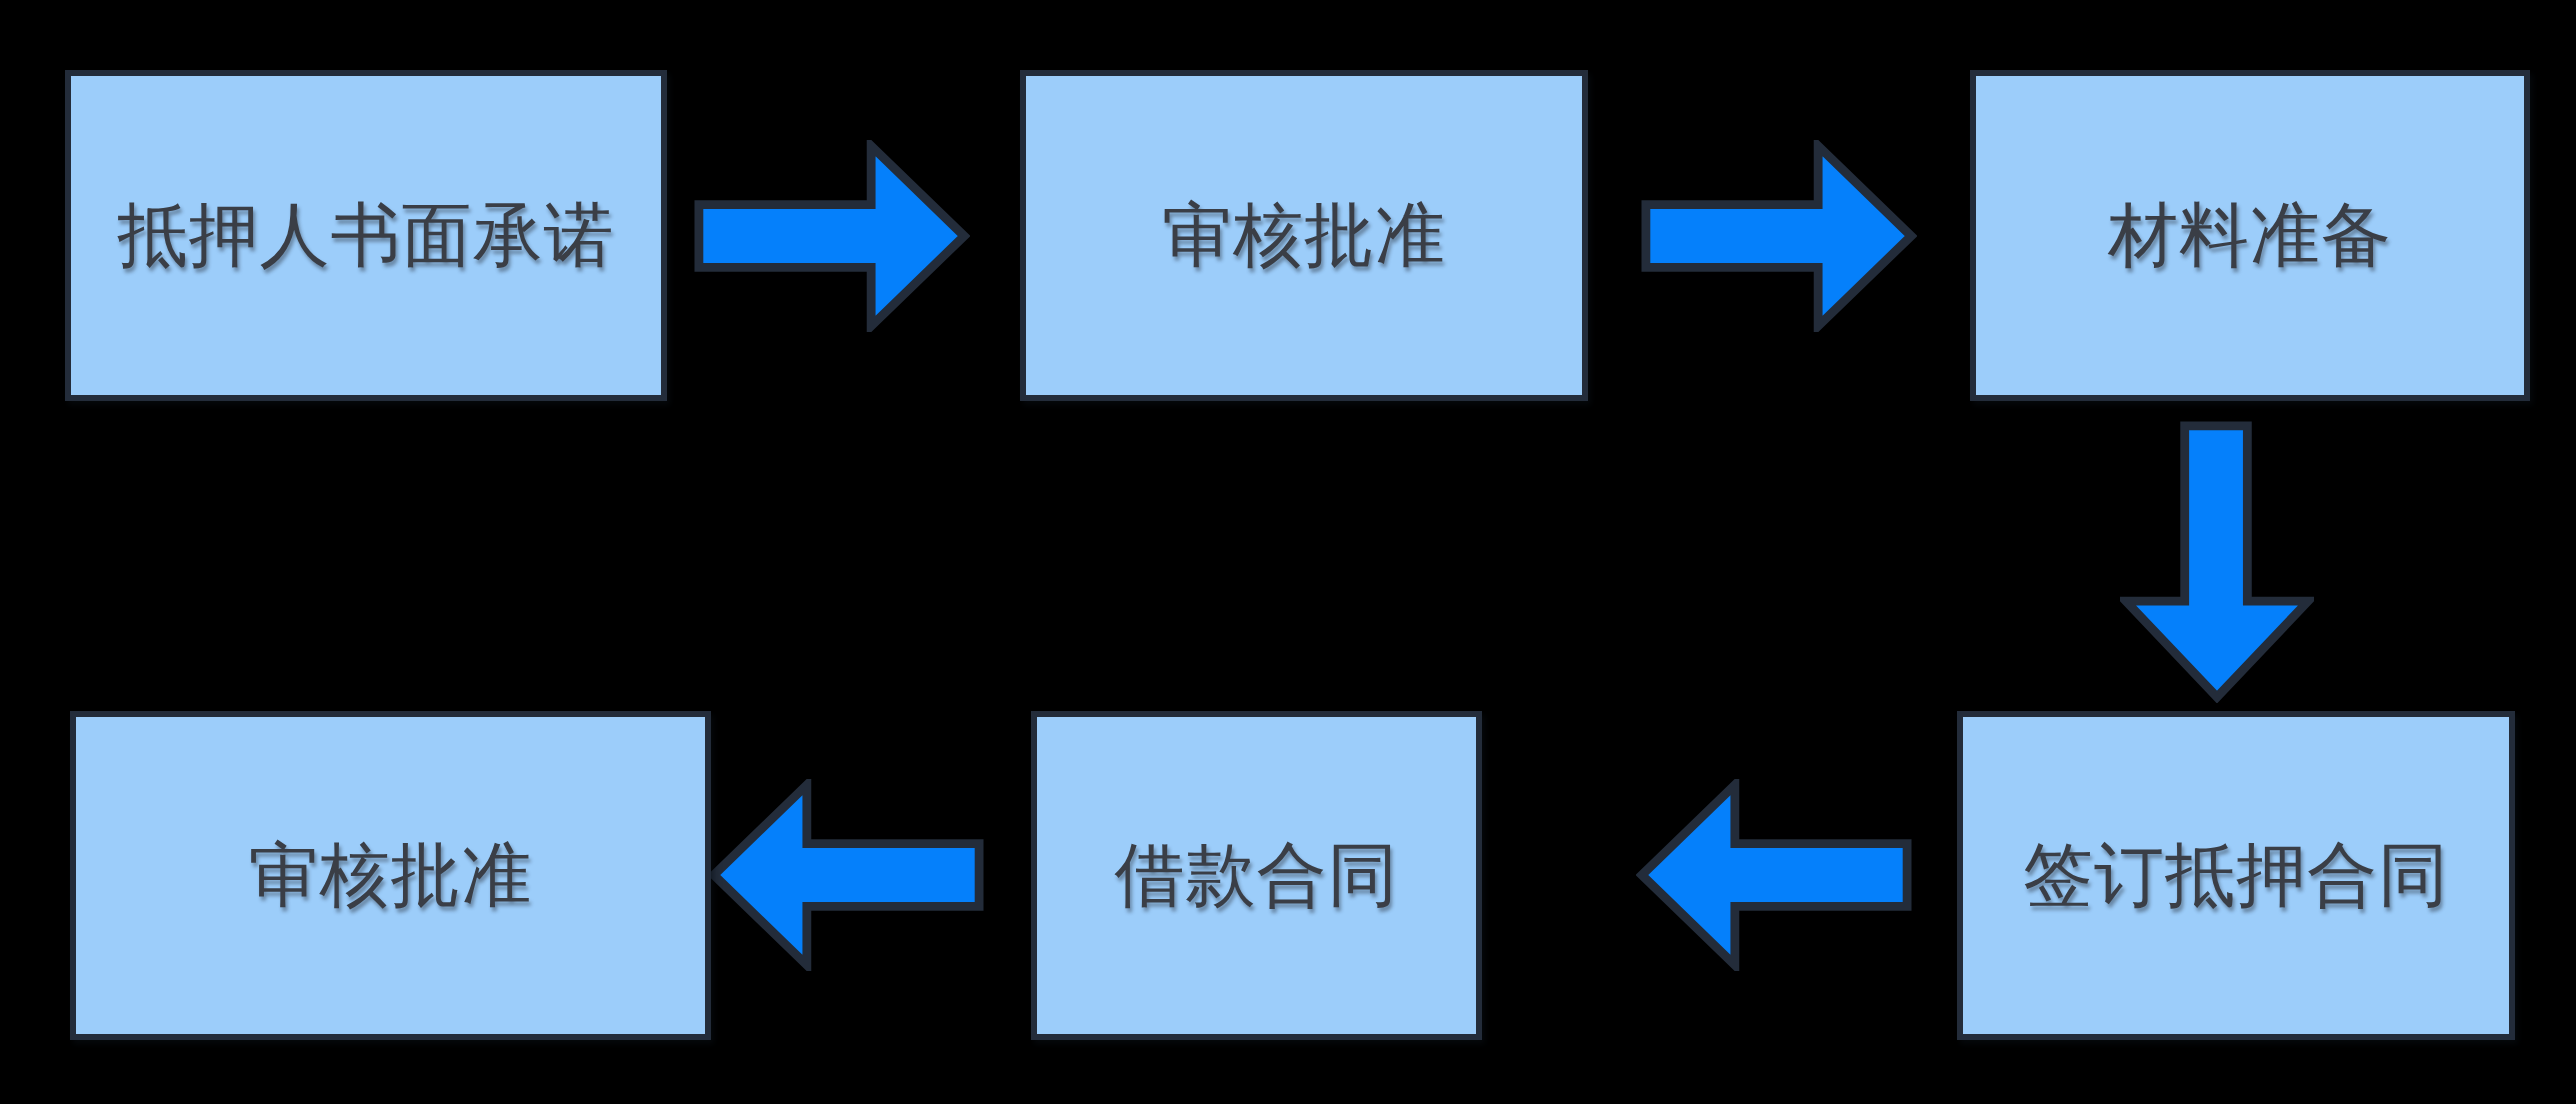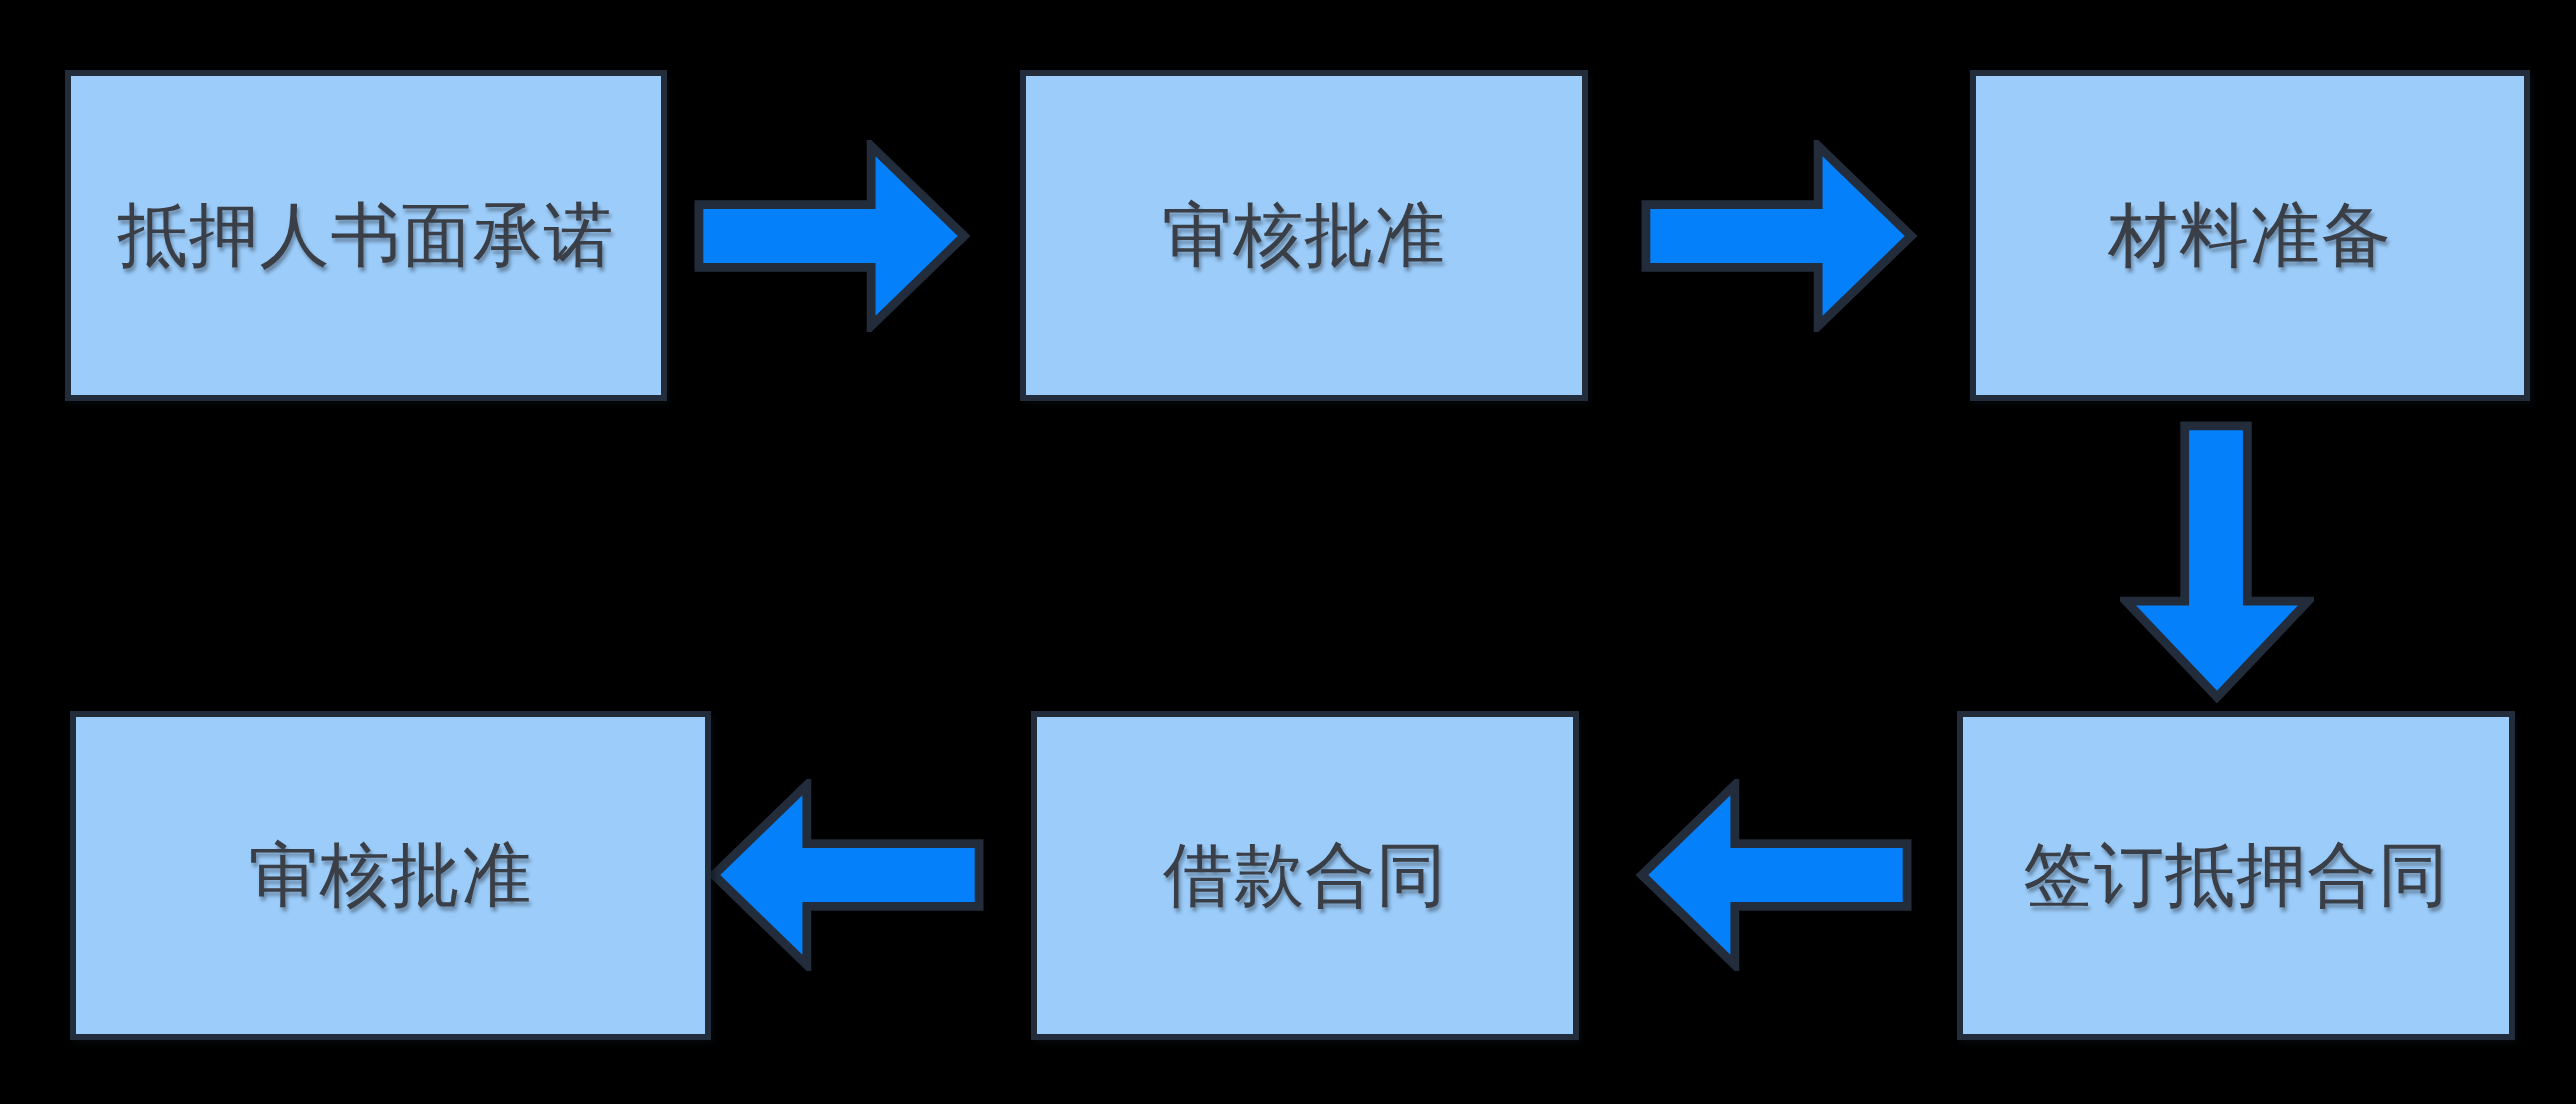--- a/index.html
+++ b/index.html
@@ -43,21 +43,21 @@
     stroke: var(--arrow-border, #232C3A);
     stroke-width: 9;
     stroke-linejoin: miter;
   }
   
   #node-1 { left: 65px;   top: 70px;  width: 602px; height: 331px; }
   #node-2 { left: 1020px; top: 70px;  width: 568px; height: 331px; }
   #node-3 { left: 1970px; top: 70px;  width: 560px; height: 331px; }
   
   #node-4 { left: 1957px; top: 711px; width: 558px; height: 329px; }
-  #node-5 { left: 1031px; top: 711px; width: 548px; height: 329px; }
+  #node-5 { left: 1031px; top: 711px; width: 451px; height: 329px; }
   #node-6 { left: 70px;   top: 711px; width: 641px; height: 329px; }
   
   #arrow-1 { left: 694px;  top: 140px; width: 276px; height: 192px; }
   #arrow-2 { left: 1641px; top: 140px; width: 276px; height: 192px; }
   #arrow-3 { left: 2120px; top: 421px; width: 194px; height: 282px; }
   #arrow-4 { left: 1636px; top: 779px; width: 276px; height: 192px; }
   #arrow-5 { left: 708px;  top: 779px; width: 276px; height: 192px; }
 </style>
 </head>
 <body>

